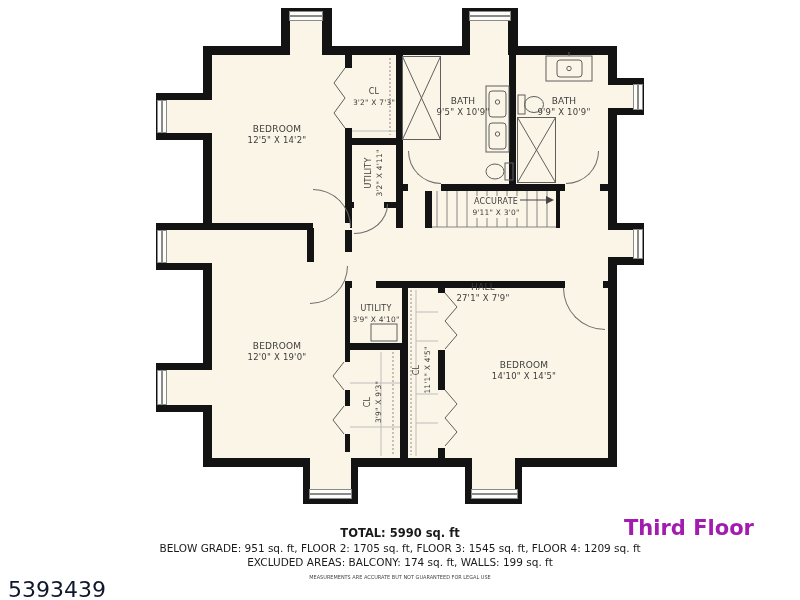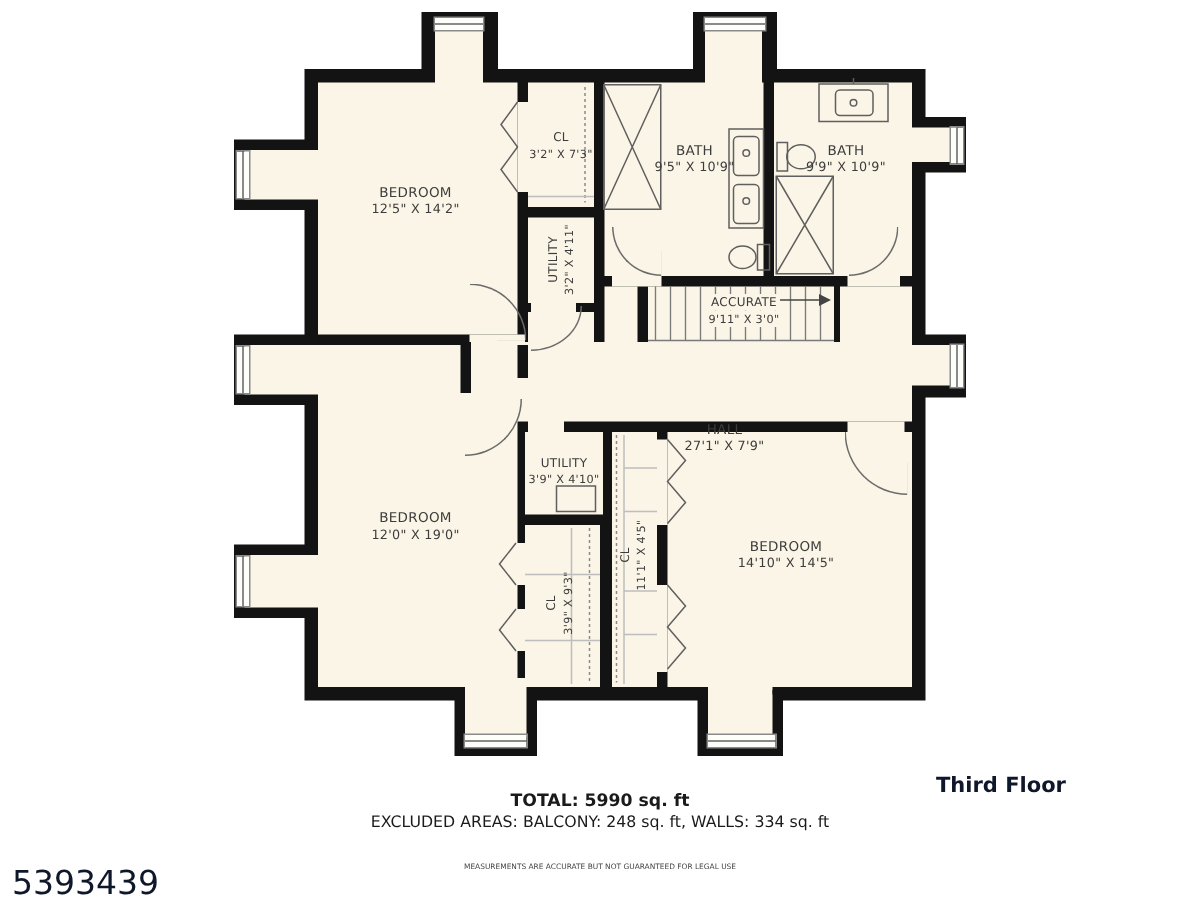--- a/index.html
+++ b/index.html
@@ -13,21 +13,21 @@
   .arc{position:absolute;border:0 solid #6b6b6b;box-sizing:border-box;}
   svg.overlay{position:absolute;left:0;top:0;pointer-events:none;}
   .room-label{position:absolute;display:flex;flex-direction:column;align-items:center;justify-content:center;
     text-align:center;color:#3c3c3c;font-size:9px;line-height:11px;letter-spacing:.2px;white-space:nowrap;}
   .room-label .dims{font-size:8.5px;}
   .sm{font-size:8px;}
   .sm .dims{font-size:7.5px;}
   .vert{transform:rotate(-90deg);}
   .onbg span{background:#FAF5E6;padding:0 2px;}
   .tick{position:absolute;width:3px;height:3px;background:#131313;}
-  #plan-title{position:absolute;left:624px;top:516px;font-size:14px;font-weight:bold;color:#0f172a;}
+  #plan-title{position:absolute;left:624px;top:516px;font-size:21px;font-weight:bold;color:#a21caf;}
   #footer{position:absolute;left:0;top:526px;width:800px;text-align:center;color:#1a1a1a;}
   #footer .t1{font-size:11.5px;font-weight:bold;line-height:15px;}
   #footer .t2{font-size:10.5px;line-height:14px;}
   #disclaimer{position:absolute;left:0;top:575px;width:800px;text-align:center;font-size:8px;color:#444;
     transform:scale(0.62);transform-origin:400px 0;}
   #listing-id{position:absolute;left:8px;top:577px;font-size:22px;color:#0f172a;}
 </style>
 </head>
 <body>
 
@@ -218,18 +218,19 @@
     <span class="dims">11'1" X 4'5"</span>
   </div>
   <div class="room-label" style="left:464px;top:359px;width:120px;height:24px;">
     <span>BEDROOM</span>
     <span class="dims">14'10" X 14'5"</span>
   </div>
 
   <div id="plan-title">Third Floor</div>
   <div id="footer">
     <div class="t1">TOTAL: 5990 sq. ft</div>
-    <div class="t2">EXCLUDED AREAS: BALCONY: 248 sq. ft, WALLS: 334 sq. ft</div>
+    <div class="t2">BELOW GRADE: 951 sq. ft, FLOOR 2: 1705 sq. ft, FLOOR 3: 1545 sq. ft, FLOOR 4: 1209 sq. ft</div>
+    <div class="t2">EXCLUDED AREAS: BALCONY: 174 sq. ft, WALLS: 199 sq. ft</div>
   </div>
   <div id="disclaimer">MEASUREMENTS ARE ACCURATE BUT NOT GUARANTEED FOR LEGAL USE</div>
   <div id="listing-id">5393439</div>
 
 </div>
 
 </body></html>

